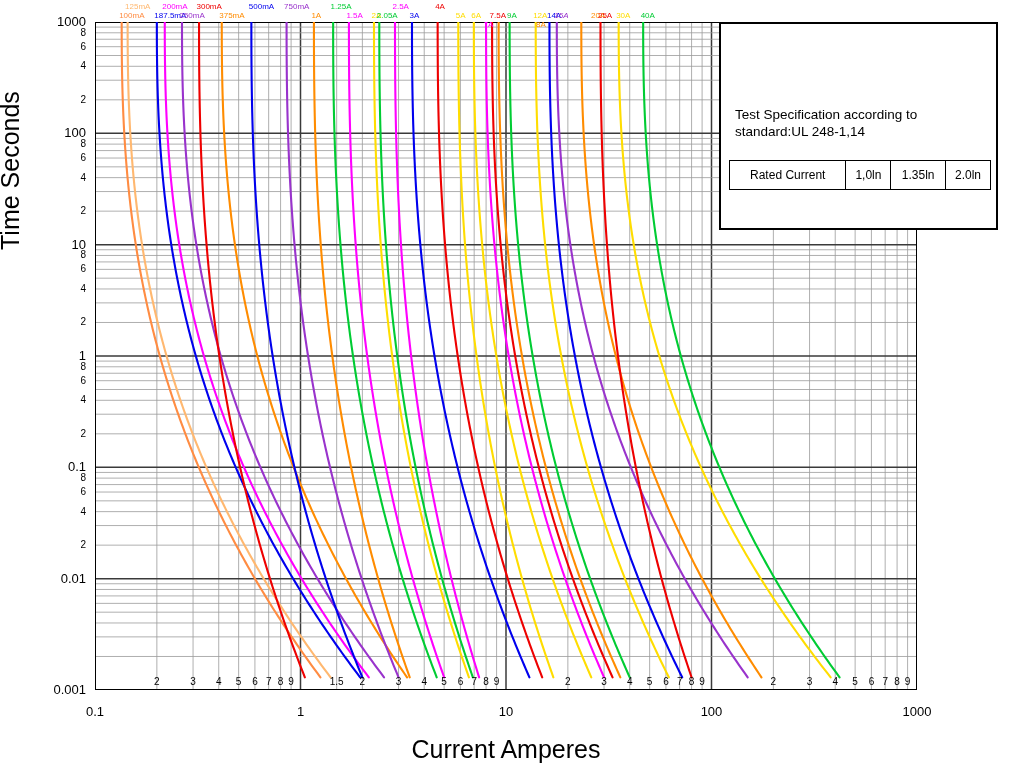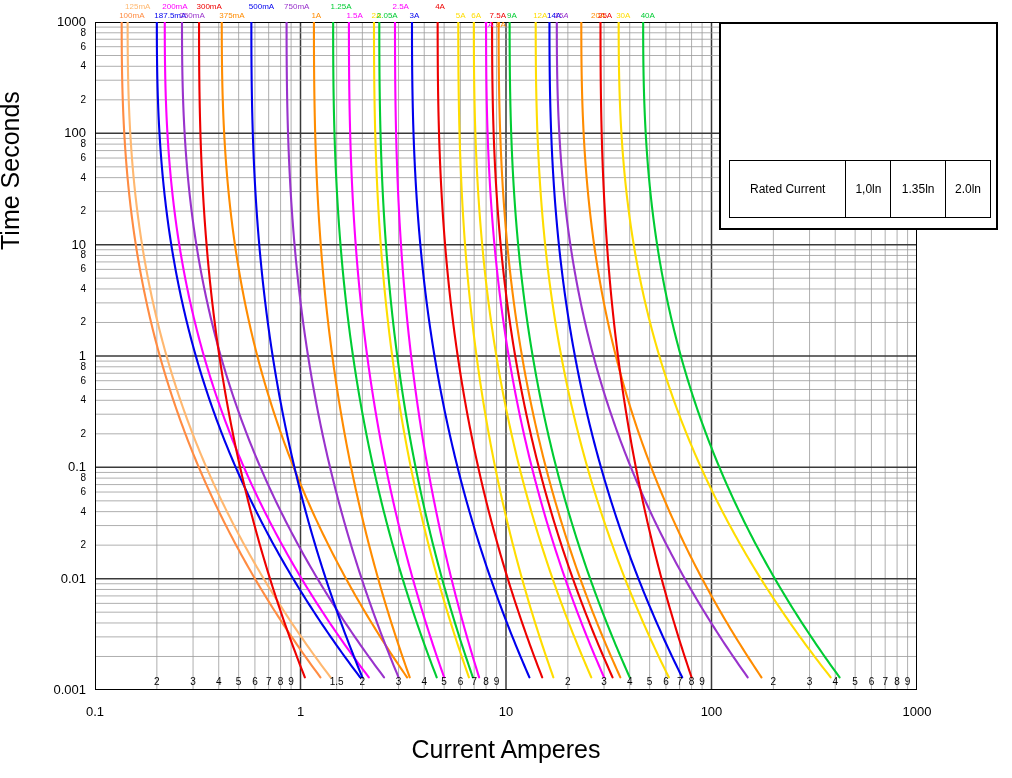--- a/index.html
+++ b/index.html
@@ -29,21 +29,21 @@
   }
   .spectext{
     position:absolute;left:14px;top:82px;width:250px;
     font-size:13.5px;color:#000;line-height:17px;
   }
   .spectable{
     position:absolute;left:8px;top:136px;width:262px;
     border-collapse:collapse;font-size:12px;
   }
   .spectable td{
-    border:1px solid #000;text-align:center;padding:21px 2px;color:#000;
+    border:1px solid #000;text-align:center;padding:7px 2px;color:#000;
   }
 </style>
 </head>
 <body>
 
 <div id="root">
 
   <div class="ylabel">Time Seconds</div>
   <div class="xlabel">Current Amperes</div>
 
@@ -264,32 +264,36 @@
       <div class="curvelabel" style="left: 346.404px; top: 11px; color: rgb(255, 0, 255);">1.5A</div>
       <div class="curvelabel" style="left: 371.474px; top: 11px; color: rgb(255, 221, 0);">2A</div>
       <div class="curvelabel" style="left: 376.777px; top: 11px; color: rgb(0, 204, 51);">2.05A</div>
       <div class="curvelabel" style="left: 392.475px; top: 2px; color: rgb(255, 0, 255);">2.5A</div>
       <div class="curvelabel" style="left: 409.463px; top: 11px; color: rgb(0, 0, 238);">3A</div>
       <div class="curvelabel" style="left: 435.138px; top: 2px; color: rgb(238, 0, 0);">4A</div>
       <div class="curvelabel" style="left: 455.764px; top: 11px; color: rgb(255, 221, 0);">5A</div>
       <div class="curvelabel" style="left: 471.325px; top: 11px; color: rgb(255, 221, 0);">6A</div>
       <div class="curvelabel" style="left: 483.539px; top: 20px; color: rgb(255, 0, 255);">7A</div>
       <div class="curvelabel" style="left: 489.558px; top: 11px; color: rgb(238, 0, 0);">7.5A</div>
-      <div class="curvelabel" style="left: 496.103px; top: 20px; color: rgb(255, 140, 0);">8A</div>
+      <div class="curvelabel" style="left: 496.103px; top: 20px; color: rgb(255, 140, 0); padding-left: 40px;">8A</div>
       <div class="curvelabel" style="left: 507.114px; top: 11px; color: rgb(0, 204, 51);">9A</div>
       <div class="curvelabel" style="left: 533.187px; top: 11px; color: rgb(255, 221, 0);">12A</div>
       <div class="curvelabel" style="left: 546.944px; top: 11px; color: rgb(0, 0, 238);">14A</div>
       <div class="curvelabel" style="left: 554.284px; top: 11px; color: rgb(153, 51, 204); font-style: italic;">15A</div>
       <div class="curvelabel" style="left: 591px; top: 11px; color: rgb(255, 140, 0);">20A</div>
       <div class="curvelabel" style="left: 597.975px; top: 11px; color: rgb(238, 0, 0);">25A</div>
       <div class="curvelabel" style="left: 616.146px; top: 11px; color: rgb(255, 221, 0);">30A</div>
       <div class="curvelabel" style="left: 640.638px; top: 11px; color: rgb(0, 204, 51);">40A</div>
     </div>
 
   <div class="specbox">
+    <div class="spectext">
+      <span>Test Specification according to</span><br>
+      <span>standard:UL 248-1,14</span>
+    </div>
     <table class="spectable">
       <tbody>
           <tr>
         <td>Rated Current</td>
         <td>1,0ln</td>
         <td>1.35ln</td>
         <td>2.0ln</td>
       </tr>
     </tbody>
       </table>

